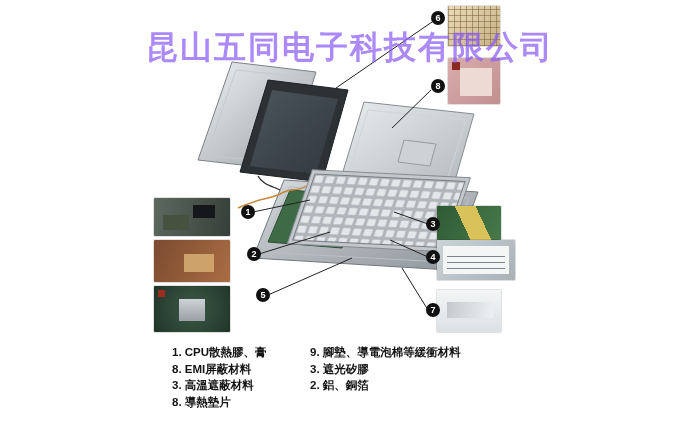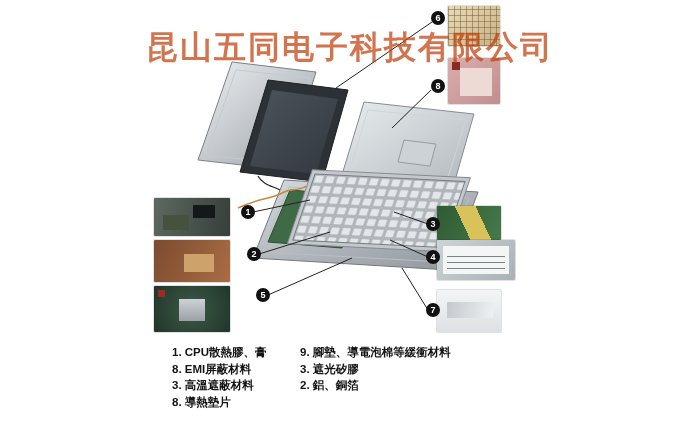--- a/index.html
+++ b/index.html
@@ -4,21 +4,21 @@
 <style>
   html,body{margin:0;padding:0;background:#ffffff;}
   .stage{
     position:relative;width:700px;height:438px;background:#ffffff;overflow:hidden;
     font-family:"Liberation Sans","DejaVu Sans",sans-serif;
   }
   
   .watermark{
     position:absolute;left:0;right:0;top:26px;z-index:6;
     text-align:center;font-size:32px;font-weight:700;letter-spacing:2px;
-    color:#c2410c;opacity:.72;white-space:nowrap;pointer-events:none;
+    color:#8b5cf6;opacity:.72;white-space:nowrap;pointer-events:none;
   }
   
   .diagram{position:absolute;left:0;top:0;z-index:1;}
   
   .thumb{position:absolute;z-index:2;border-radius:1px;box-shadow:0 0 0 1px rgba(0,0,0,.12);}
   .thumb-6{
     left:448px;top:6px;width:52px;height:40px;
     background:
       repeating-linear-gradient(0deg,rgba(120,90,50,.5) 0 1px,transparent 1px 6px),
       repeating-linear-gradient(90deg,rgba(120,90,50,.5) 0 1px,transparent 1px 6px),
@@ -70,21 +70,21 @@
       linear-gradient(100deg,#c4c9cd,#eef0f2) 55% 45%/46px 16px no-repeat,
       linear-gradient(#f3f5f6,#dde1e4);
   }
   
   .callout{
     position:absolute;z-index:4;width:14px;height:14px;border-radius:50%;
     background:#111;color:#fff;font-size:9px;font-weight:700;line-height:14px;
     text-align:center;
   }
   
-  .legend{position:absolute;left:172px;top:344px;z-index:3;display:flex;gap:10px;
+  .legend{position:absolute;left:172px;top:344px;z-index:3;display:flex;gap:20px;
     font-size:11.5px;font-weight:700;color:#141414;}
   .legend-col{display:flex;flex-direction:column;}
   .legend-item{line-height:16.5px;white-space:nowrap;}
   .legend-col.c1{width:118px;}
 </style>
 </head>
 <body>
 
 <div class="stage">
 

